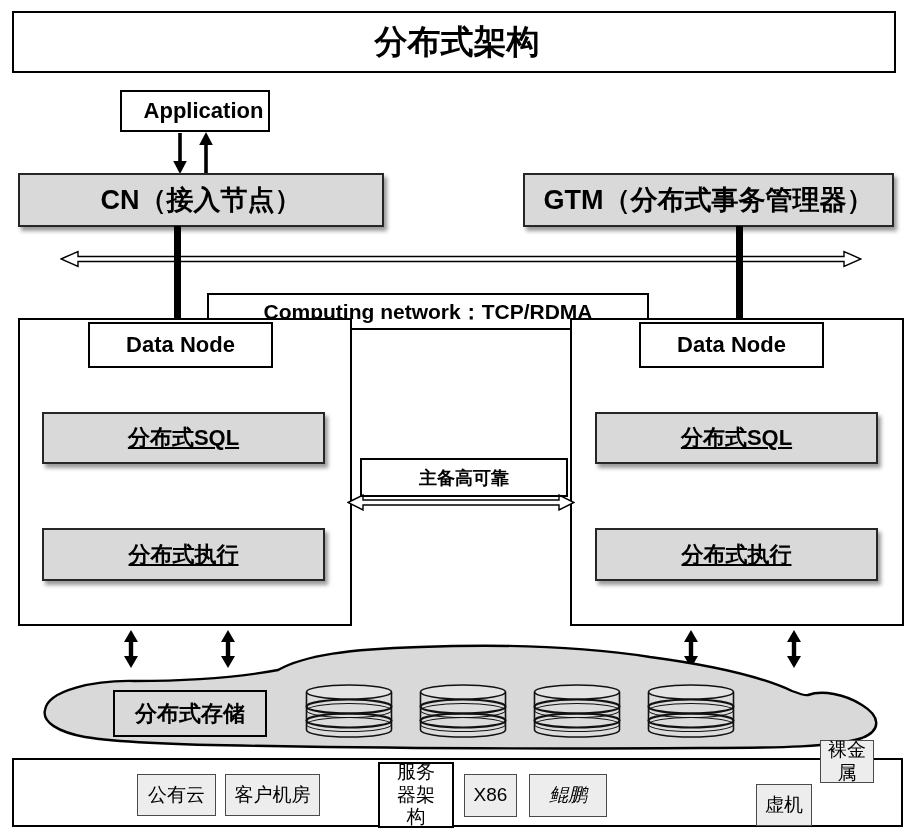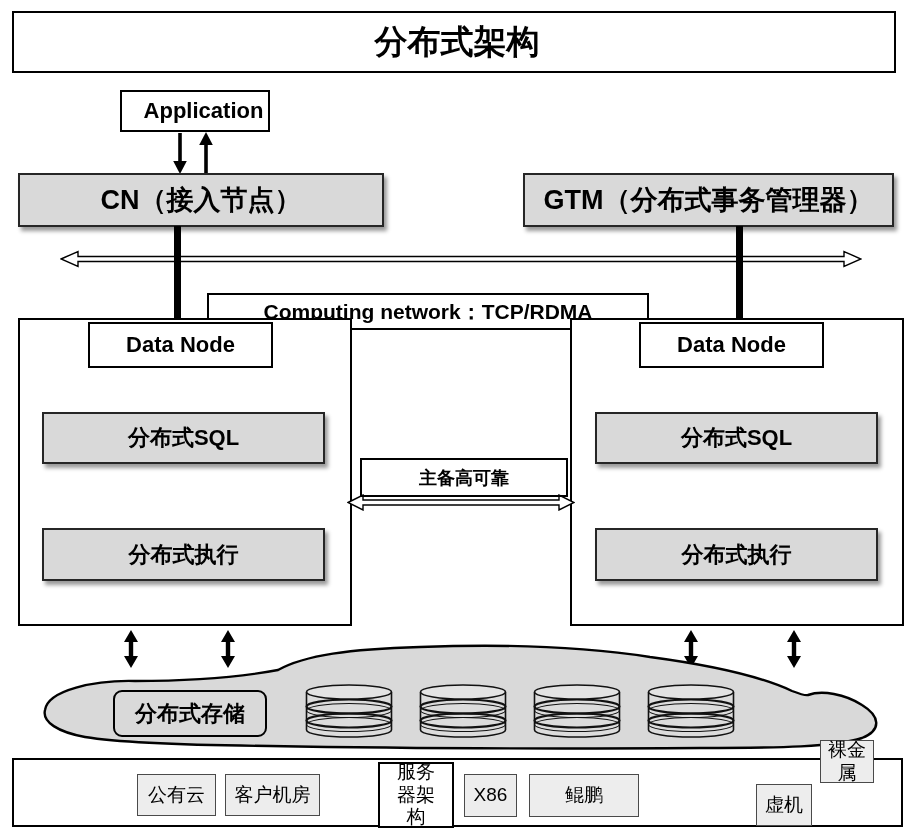--- a/index.html
+++ b/index.html
@@ -7,23 +7,23 @@
          font-family:"Liberation Sans","DejaVu Sans",sans-serif;color:#000;overflow:hidden;}
   .abs{position:absolute;}
   .cbox{display:flex;align-items:center;justify-content:center;text-align:center;box-sizing:border-box;}
   .white-box{background:#ffffff;border:2px solid #000;}
   .gray-box{background:#d9d9d9;border:2px solid #262626;box-shadow:3px 4px 4px rgba(0,0,0,0.40);}
   .title-text{font-size:33px;font-weight:bold;}
   .app-text{font-size:22px;font-weight:600;}
   .node-text{font-size:27px;font-weight:bold;}
   .net-text{font-size:21px;font-weight:bold;}
   .dn-text{font-size:22px;font-weight:bold;}
-  .inner-text{font-size:22px;font-weight:bold;}
+  .inner-text{font-size:22px;font-weight:bold;text-decoration:underline;}
   .ha-text{font-size:18px;font-weight:600;}
-  .storage-text{font-size:22px;font-weight:bold;border-radius:9px;}
+  .storage-text{font-size:22px;font-weight:bold;}
   .foot-text{font-size:19px;font-weight:400;line-height:1.18;}
   .opt-box{background:#ededed;border:1px solid #4a4a4a;}
   .conn{background:#000;}
   svg{display:block;}
 </style>
 </head>
 <body>
 
 <div class="stage">
 
@@ -131,18 +131,18 @@
       </div>
     </div>
 
   <div class="abs white-box" style="left:12px;top:758px;width:887px;height:65px;"></div>
 
   <div class="abs cbox opt-box foot-text" style="left:137px;top:774px;width:79px;height:42px;">公有云</div>
   <div class="abs cbox opt-box foot-text" style="left:225px;top:774px;width:95px;height:42px;">客户机房</div>
 
   <div class="abs cbox white-box foot-text" style="left:378px;top:762px;width:76px;height:66px;padding:0 12px;">服务器架构</div>
   <div class="abs cbox opt-box foot-text" style="left:464px;top:774px;width:53px;height:43px;">X86</div>
-  <div class="abs cbox opt-box foot-text" style="left:529px;top:774px;width:110px;height:43px;">鲲鹏</div>
+  <div class="abs cbox opt-box foot-text" style="left:529px;top:774px;width:78px;height:43px;font-style:italic;">鲲鹏</div>
 
   <div class="abs cbox opt-box foot-text" style="left:756px;top:775px;width:56px;height:42px;margin-top:9px;">虚机</div>
   <div class="abs cbox opt-box foot-text" style="left:820px;top:740px;width:54px;height:43px;">裸金属</div>
 
 </div>
 
 </body></html>

